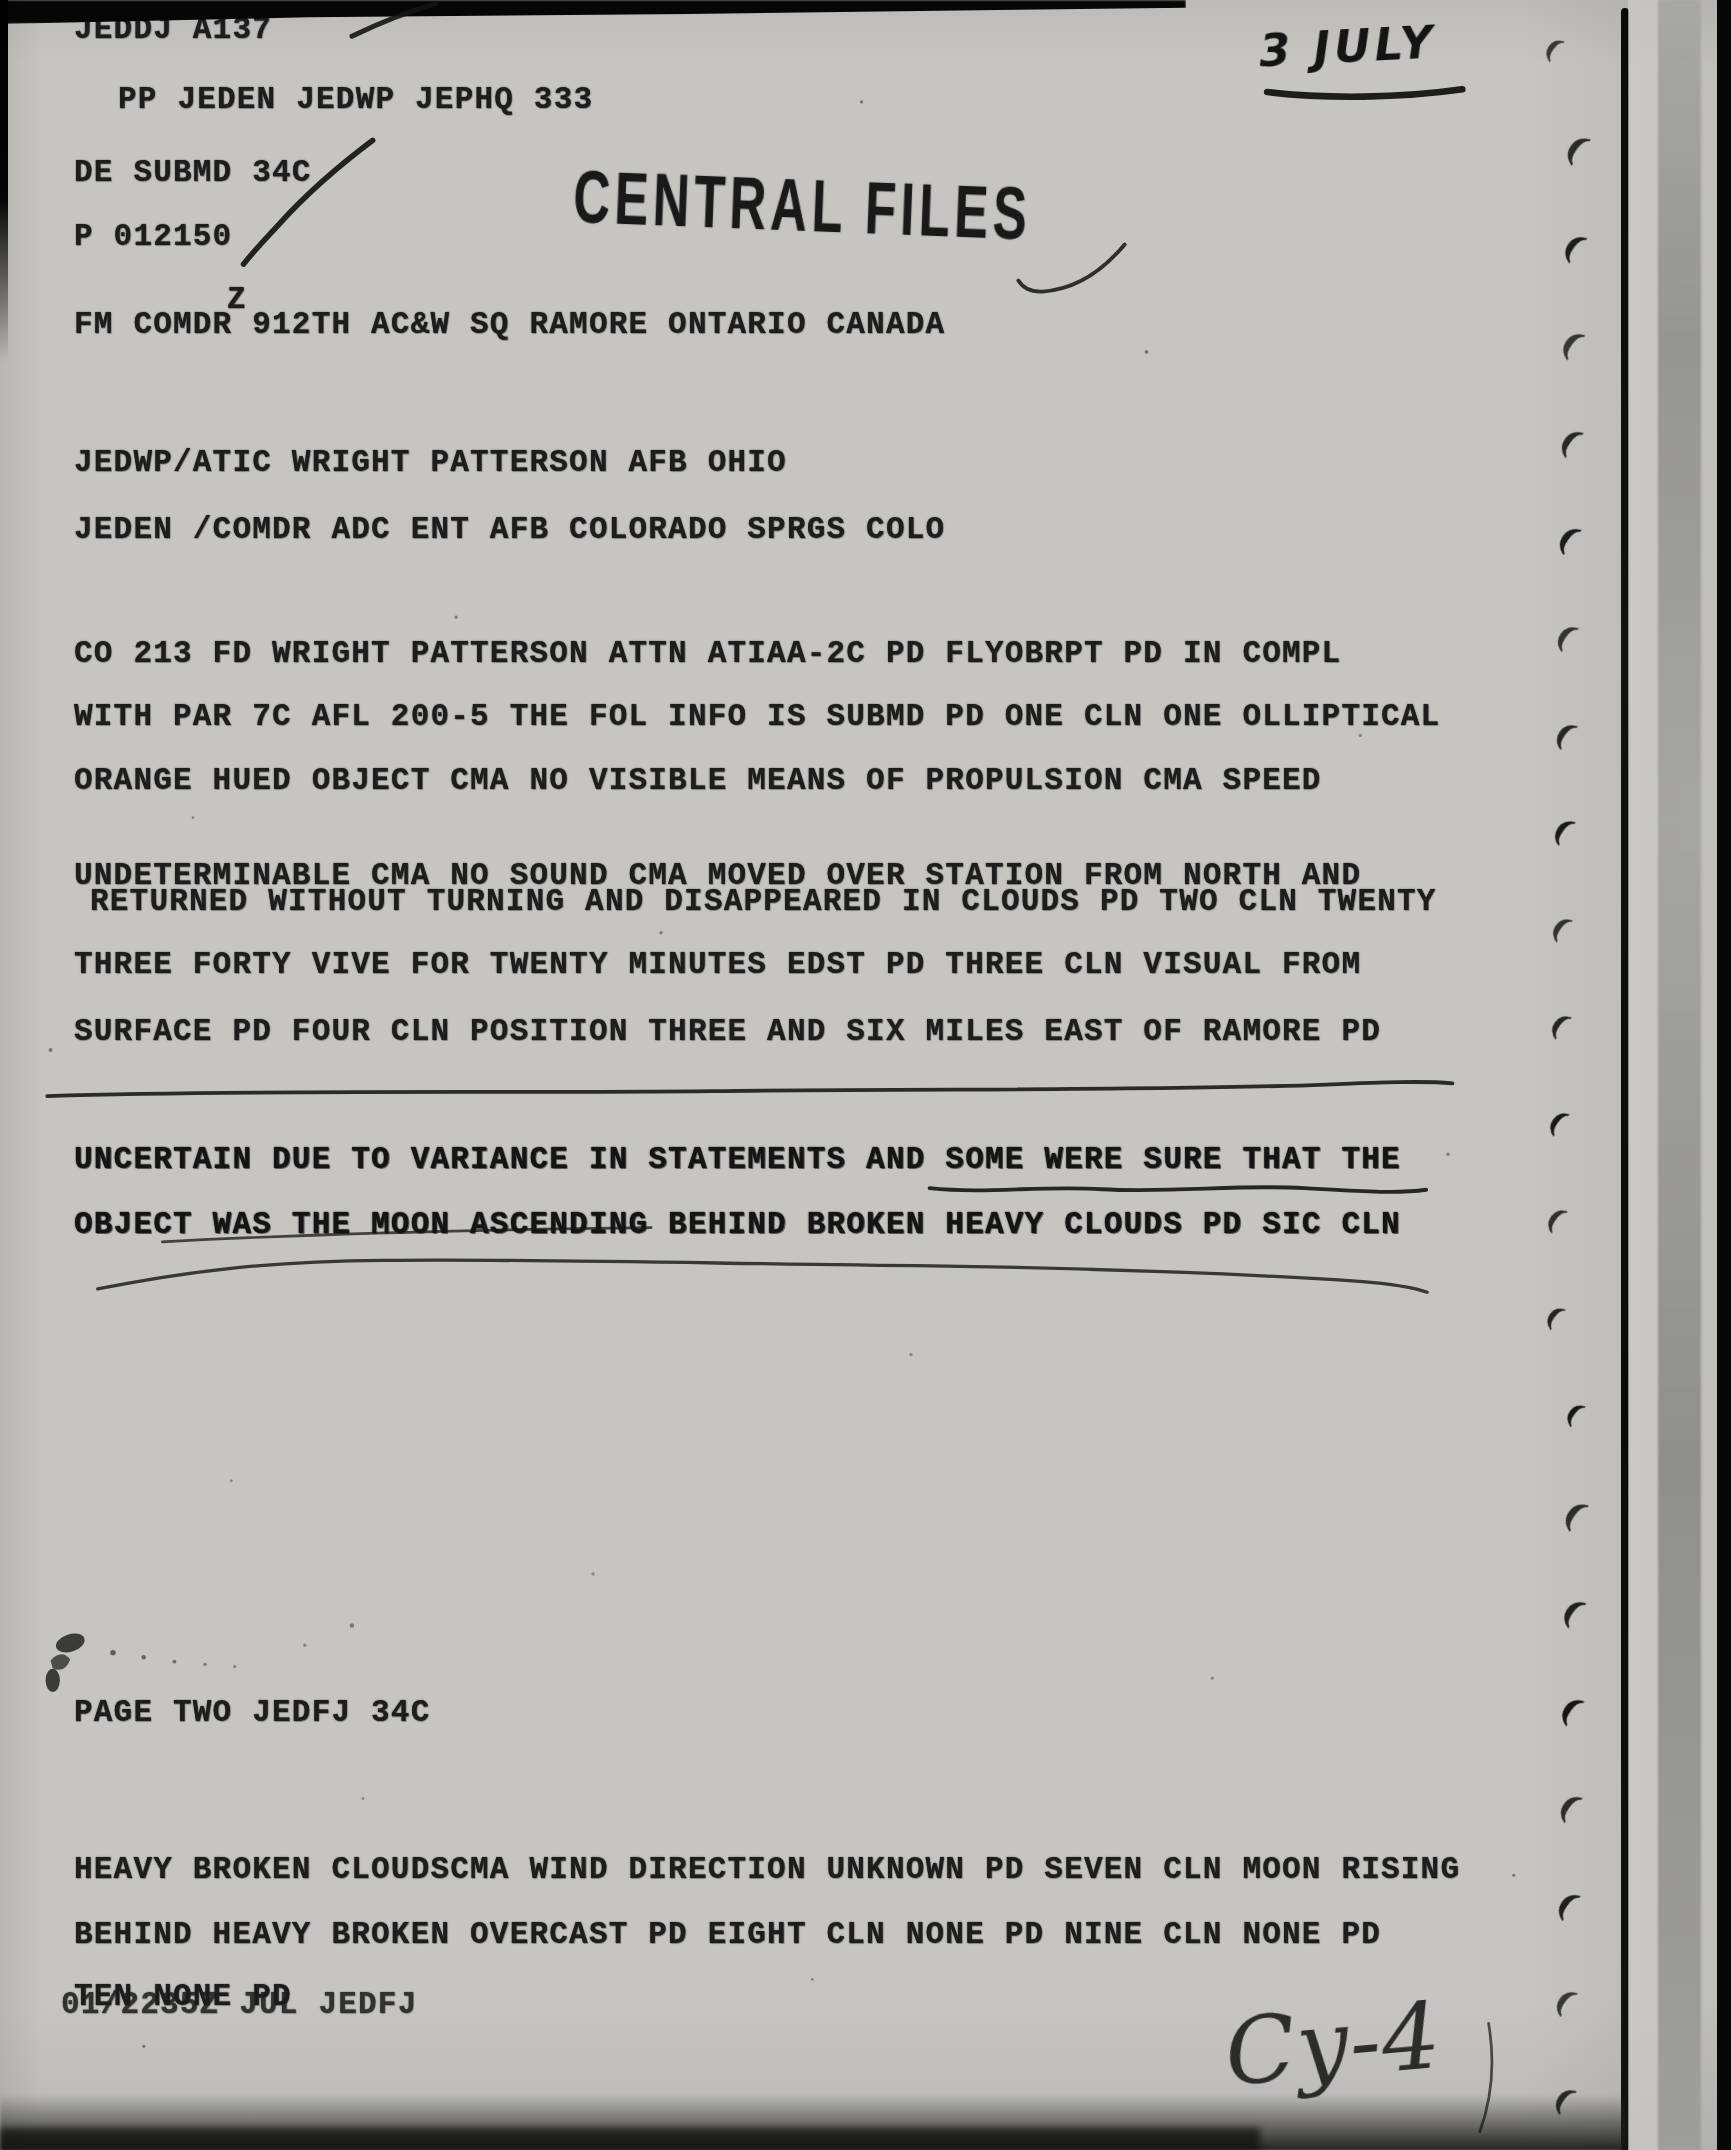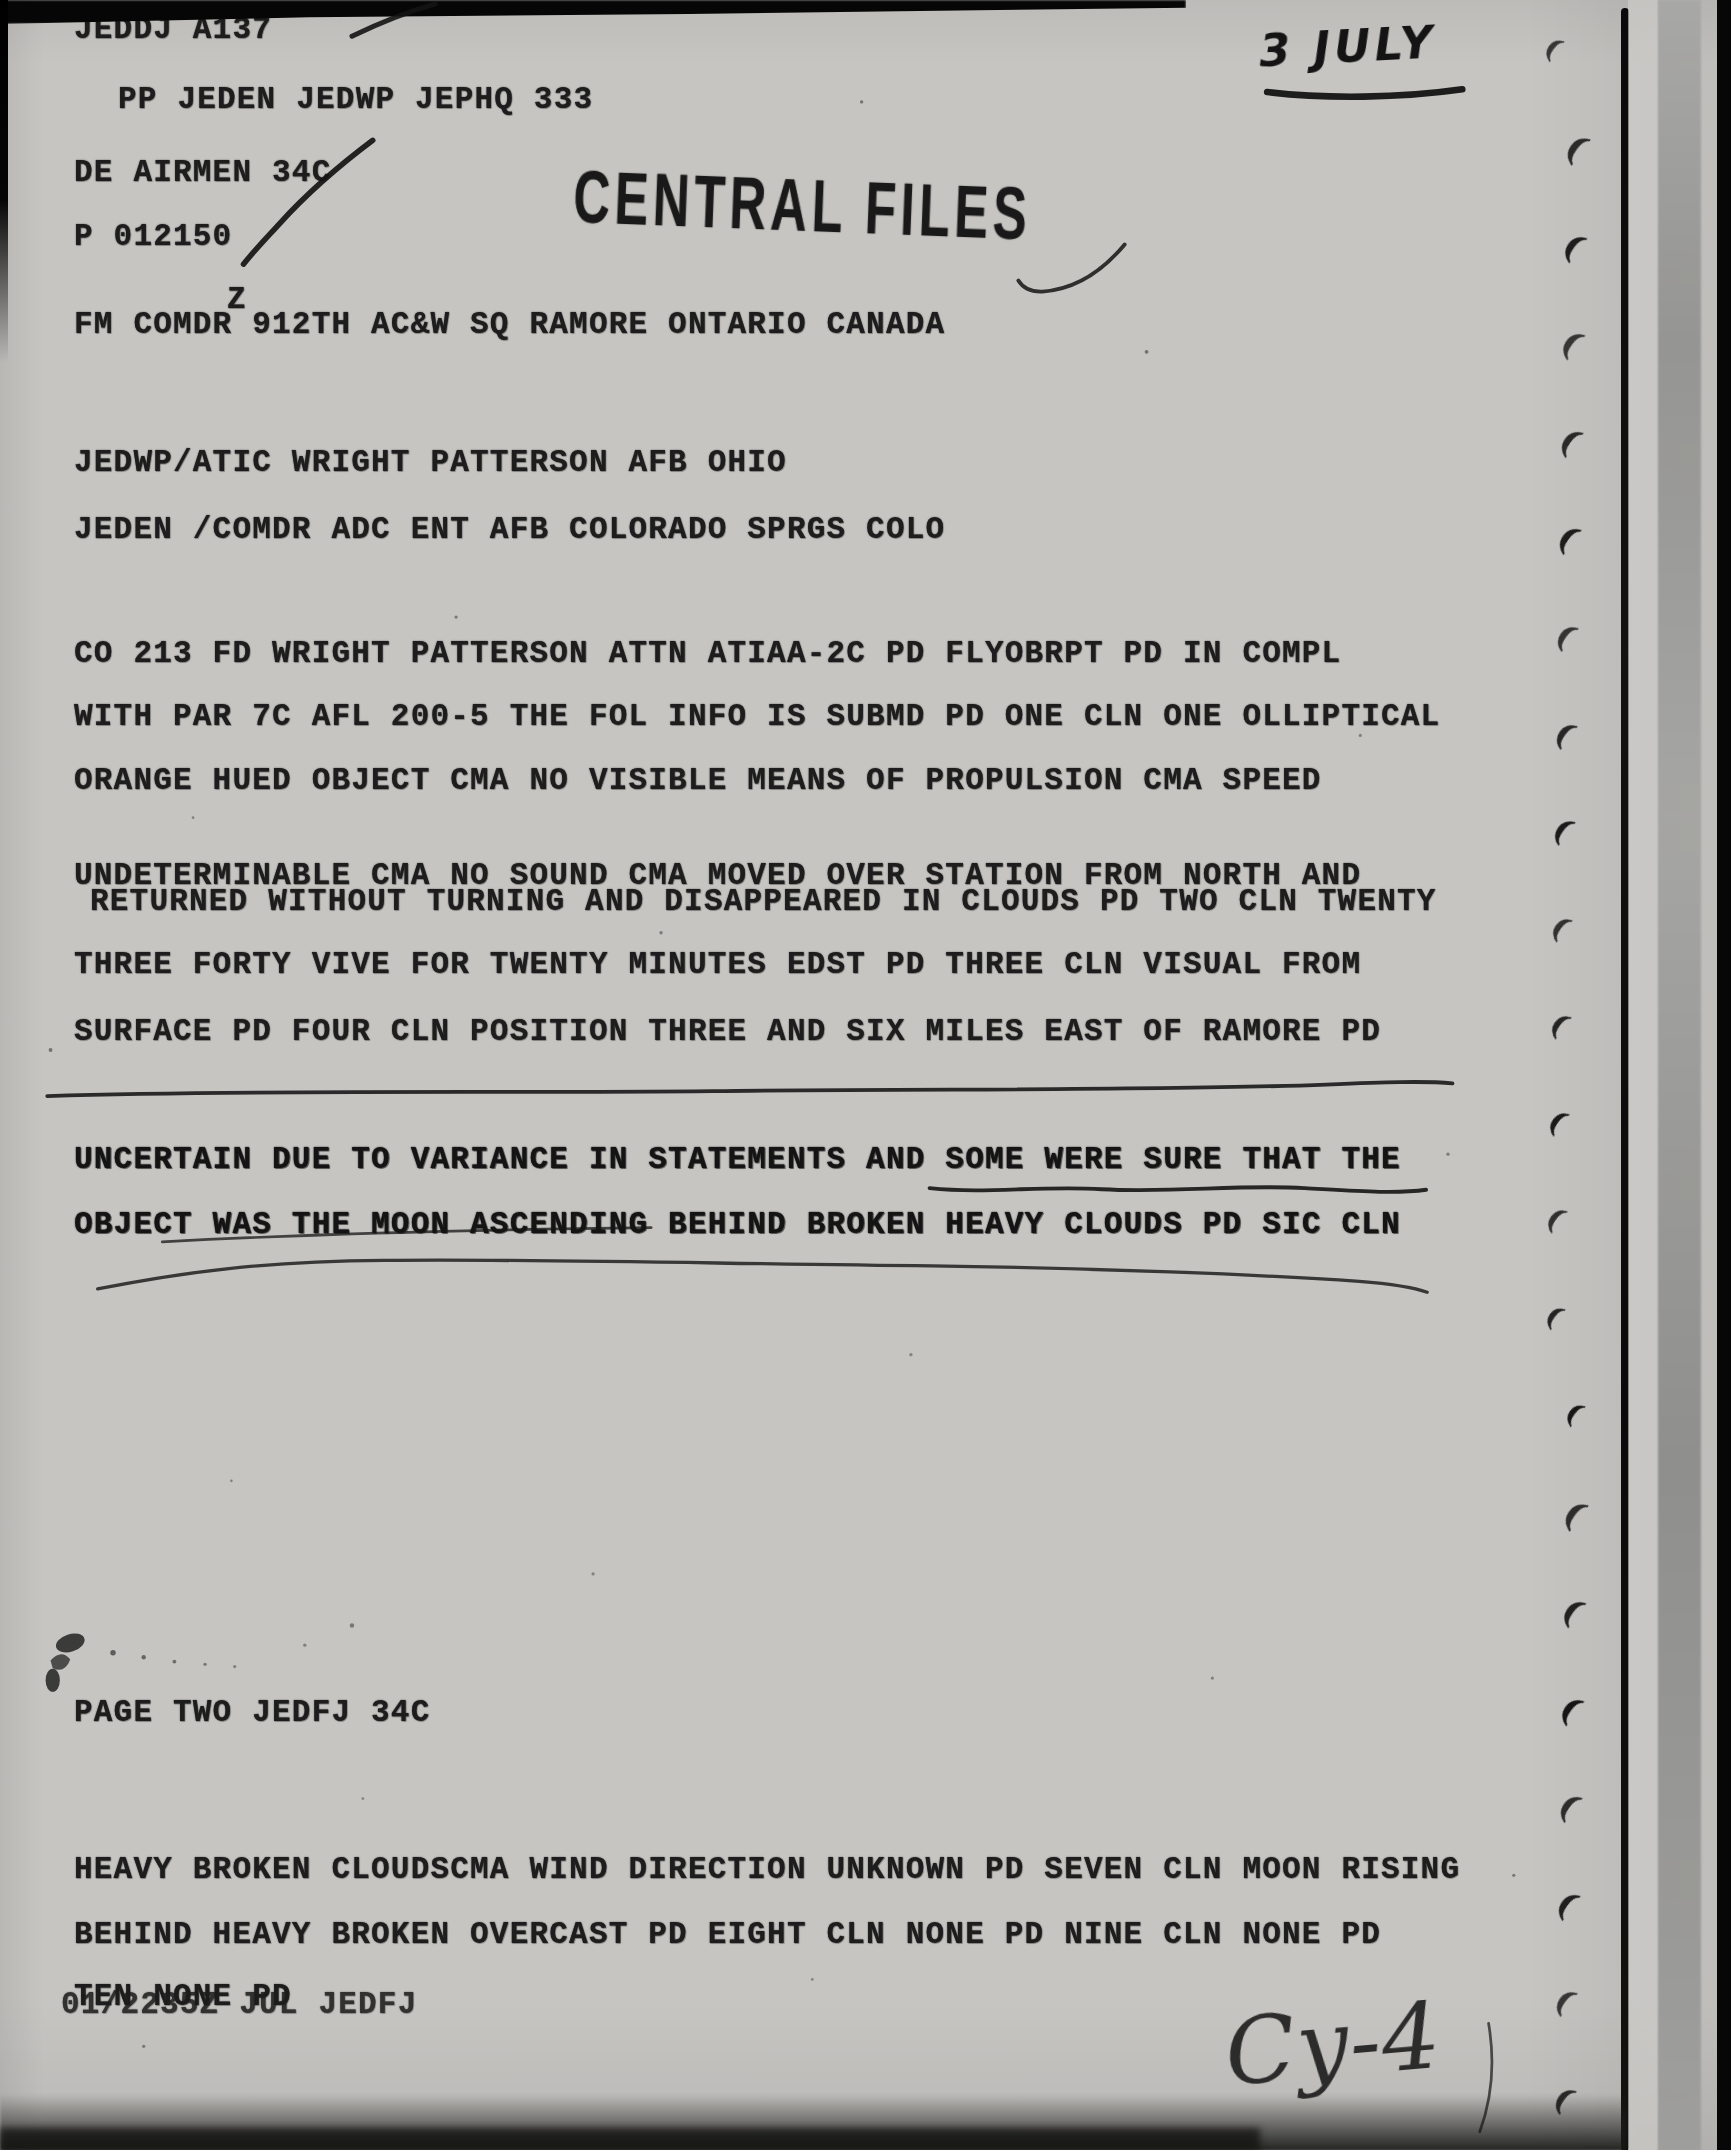--- a/index.html
+++ b/index.html
@@ -106,21 +106,21 @@
   }
   .marks-svg{position:absolute;left:0;top:0;pointer-events:none;}
 </style>
 </head>
 <body>
 
 <div class="page">
 
   <div class="tw" style="top:13px;">JEDDJ A137</div>
   <div class="tw" style="top:83px;margin-left:44px;">PP JEDEN JEDWP JEPHQ 333</div>
-  <div class="tw" style="top:156px;">DE AIRMEN 34C</div>
+  <div class="tw" style="top:156px;">DE SUBMD 34C</div>
   <div class="tw" style="top:220px;">P 012150</div>
   <div class="tw" style="top:283px;left:227px;">Z</div>
 
   <div class="stamp">CENTRAL FILES</div>
   <div class="hand-date">3 JULY</div>
   <div class="hand-copy">Cy-4</div>
 
   <div class="tw" style="top:308px;">FM COMDR 912TH AC&amp;W SQ RAMORE ONTARIO CANADA</div>
   <div class="tw" style="top:446px;">JEDWP/ATIC WRIGHT PATTERSON AFB OHIO</div>
   <div class="tw" style="top:513px;">JEDEN /COMDR ADC ENT AFB COLORADO SPRGS COLO</div>

